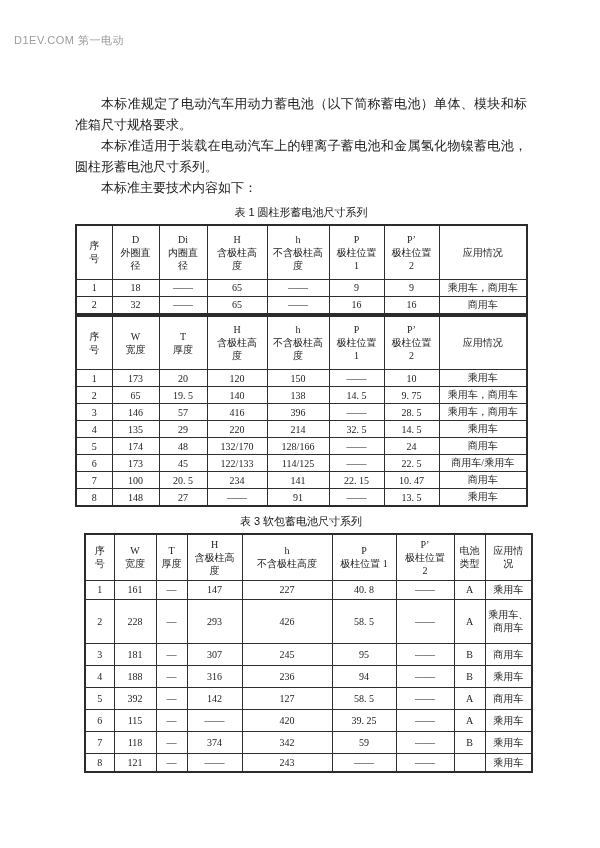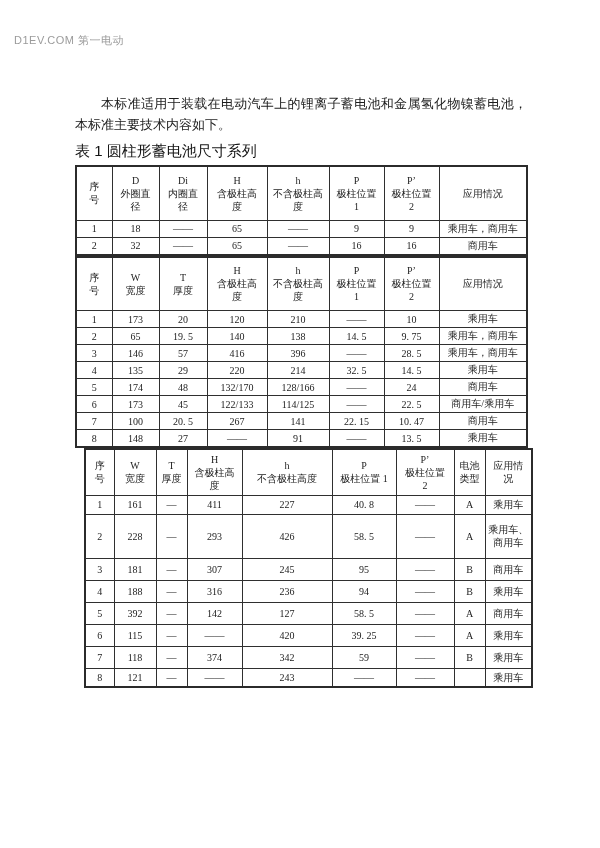--- a/index.html
+++ b/index.html
@@ -11,23 +11,23 @@
     position:absolute;left:14px;top:9px;
     font-family:"Liberation Sans","DejaVu Sans",sans-serif;
     font-size:11px;letter-spacing:.5px;color:#9b9b9b;
   }
   .content{position:absolute;left:75px;top:69px;width:452px;}
   .content p{
     margin:0;font-size:13px;line-height:21px;
     text-indent:2em;text-align:justify;text-justify:inter-ideograph;
   }
   .tbl-title{
-    text-align:left;margin:7px 0 4px;
+    text-align:center;margin:7px 0 4px;
     font-family:"Liberation Sans","DejaVu Sans",sans-serif;
-    font-size:15px;color:#141414;
+    font-size:11px;color:#141414;
   }
   table{
     border-collapse:collapse;table-layout:fixed;width:451px;
     border:2px solid #2b2b2b;
   }
   th,td{
     border:1px solid #2f2f2f;text-align:center;vertical-align:middle;
     font-size:10px;padding:1px 2px;overflow:hidden;
     font-family:"Liberation Serif","DejaVu Serif",serif;color:#1c1c1c;
   }
@@ -64,21 +64,23 @@
   .t3 tbody tr:nth-child(8){height:19px}
   .t3 td{line-height:13px}
 </style>
 </head>
 <body>
 
 <div class="page">
   <div class="logo">D1EV.COM 第一电动</div>
 
   <div class="content">
-    <p>本标准适用于装载在电动汽车上的锂离子蓄电池和金属氢化物镍蓄电池，本标准主要技术内容如下。</p>
+    <p>本标准规定了电动汽车用动力蓄电池（以下简称蓄电池）单体、模块和标准箱尺寸规格要求。</p>
+    <p>本标准适用于装载在电动汽车上的锂离子蓄电池和金属氢化物镍蓄电池，圆柱形蓄电池尺寸系列。</p>
+    <p>本标准主要技术内容如下：</p>
 
     <div>
       <div class="tbl-title">表 1  圆柱形蓄电池尺寸系列</div>
       <table class="t12 t1">
           <colgroup>
             <col>
             <col>
             <col>
             <col>
             <col>
@@ -170,21 +172,21 @@
 2</th>
               <th>应用情况</th>
             </tr>
           </thead>
           <tbody>
             <tr>
               <td>1</td>
               <td>173</td>
               <td>20</td>
               <td>120</td>
-              <td>210</td>
+              <td>150</td>
               <td>——</td>
               <td>10</td>
               <td>乘用车</td>
             </tr>
             <tr>
               <td>2</td>
               <td>65</td>
               <td>19. 5</td>
               <td>140</td>
               <td>138</td>
@@ -229,41 +231,42 @@
               <td>122/133</td>
               <td>114/125</td>
               <td>——</td>
               <td>22. 5</td>
               <td>商用车/乘用车</td>
             </tr>
             <tr>
               <td>7</td>
               <td>100</td>
               <td>20. 5</td>
-              <td>267</td>
+              <td>234</td>
               <td>141</td>
               <td>22. 15</td>
               <td>10. 47</td>
               <td>商用车</td>
             </tr>
             <tr>
               <td>8</td>
               <td>148</td>
               <td>27</td>
               <td>——</td>
               <td>91</td>
               <td>——</td>
               <td>13. 5</td>
               <td>乘用车</td>
             </tr>
           </tbody>
         </table>
     </div>
 
     <div>
+      <div class="tbl-title">表 3  软包蓄电池尺寸系列</div>
       <table class="t3">
           <colgroup>
             <col>
             <col>
             <col>
             <col>
             <col>
             <col>
             <col>
             <col>
@@ -291,21 +294,21 @@
 类型</th>
               <th>应用情
 况</th>
             </tr>
           </thead>
           <tbody>
             <tr>
               <td>1</td>
               <td>161</td>
               <td>—</td>
-              <td>411</td>
+              <td>147</td>
               <td>227</td>
               <td>40. 8</td>
               <td>——</td>
               <td>A</td>
               <td>乘用车</td>
             </tr>
             <tr>
               <td>2</td>
               <td>228</td>
               <td>—</td>

